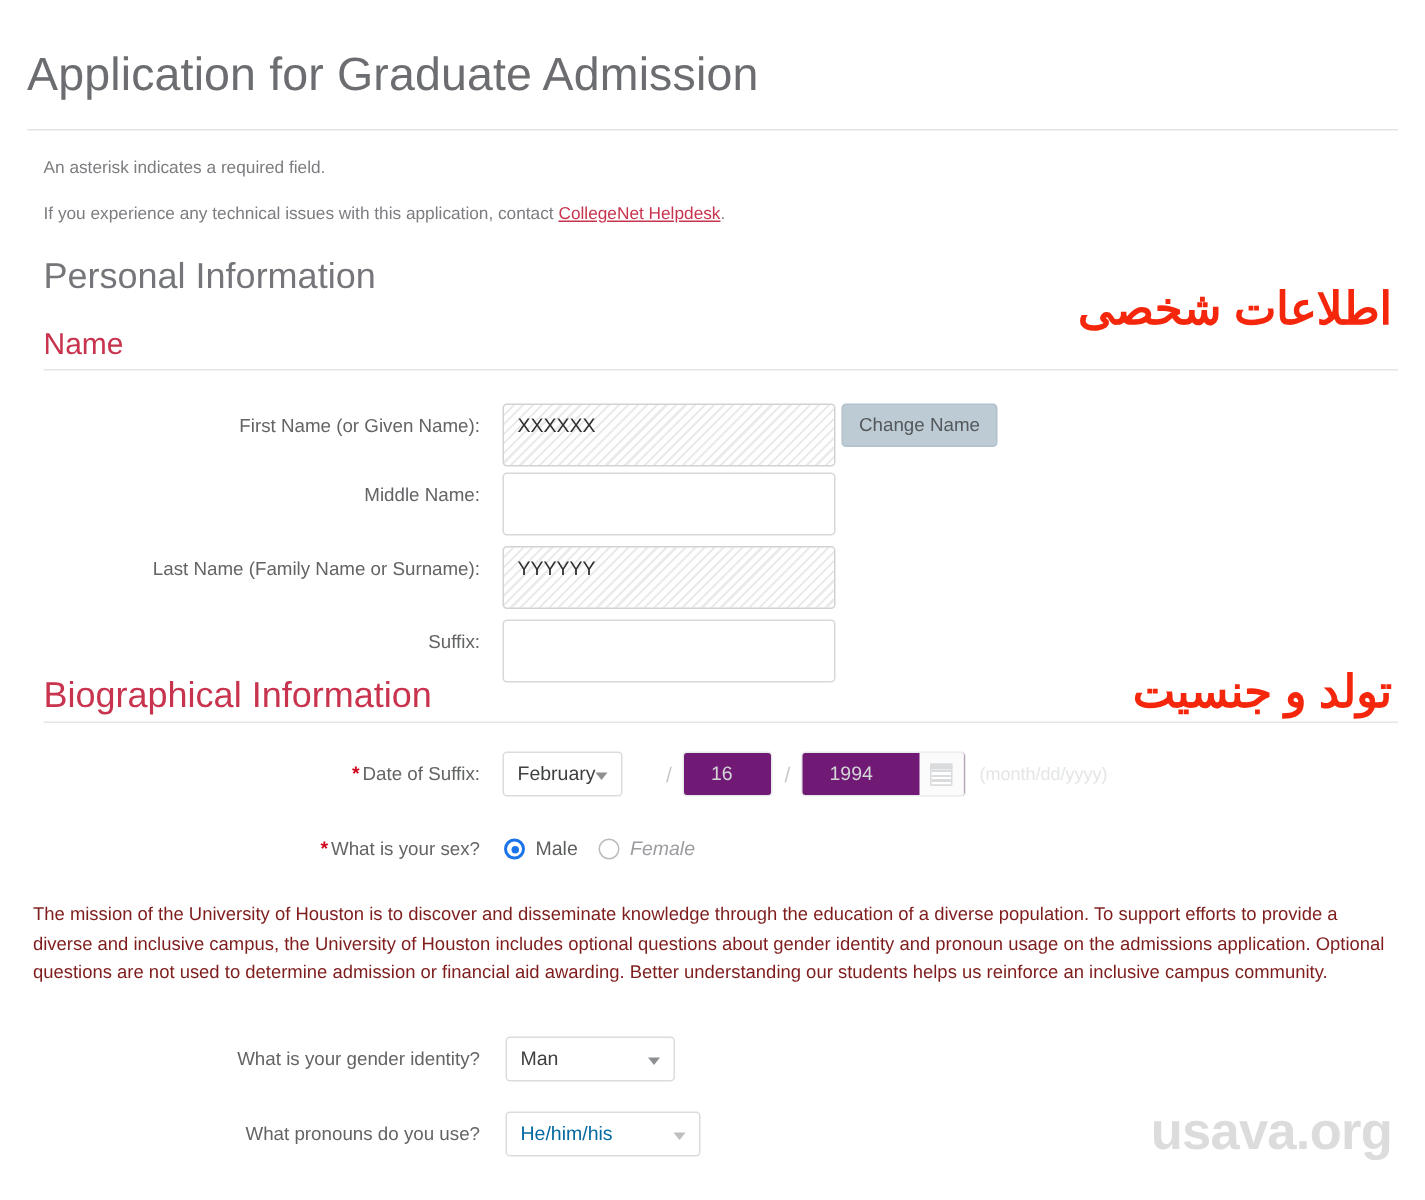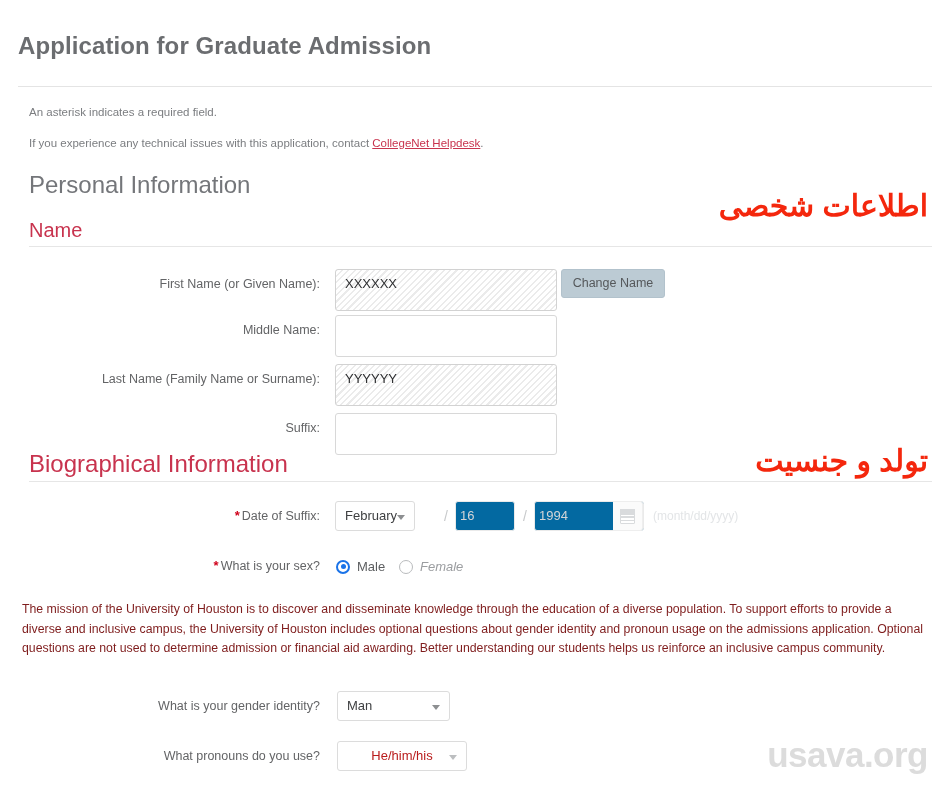--- a/index.html
+++ b/index.html
@@ -19,22 +19,22 @@
     position: relative;
     width: 950px;
     height: 800px;
   }
 
   
   .page-title {
     position: absolute;
     left: 18px;
     top: 32px;
-    font-size: 24px;
-    font-weight: 700;
+    font-size: 31px;
+    font-weight: 400;
     color: #6b6d70;
     letter-spacing: 0.1px;
     white-space: nowrap;
   }
   .title-rule {
     position: absolute;
     left: 18px;
     top: 86px;
     width: 914px;
     height: 1px;
@@ -153,21 +153,21 @@
     border-radius: 3px;
     background: #ffffff;
     height: 30px;
     font-size: 13px;
     line-height: 28px;
     padding: 0 9px;
     color: #3f4042;
     white-space: nowrap;
     cursor: pointer;
   }
-  .sel.muted { color: #b91c1c; text-align: center; }
+  .sel.muted { color: #0369a1; }
   .sel .caret {
     position: absolute;
     right: 9px;
     top: 13px;
     width: 0;
     height: 0;
     border-left: 4px solid transparent;
     border-right: 4px solid transparent;
     border-top: 5px solid #8d8f91;
   }
@@ -178,26 +178,26 @@
     position: absolute;
     font-size: 14px;
     color: #c7c9cb;
     line-height: 30px;
   }
   .dob-box {
     position: absolute;
     box-sizing: border-box;
     border: 1px solid #eaeaea;
     border-radius: 3px;
-    background: #0369a1;
+    background: #701a75;
     height: 30px;
     line-height: 28px;
     font-size: 13px;
     color: #d3d5d7;
-    padding: 0 4px;
+    padding: 0 18px;
     white-space: nowrap;
   }
   .cal-btn {
     position: absolute;
     box-sizing: border-box;
     width: 30px;
     height: 30px;
     border: 1px solid #eeeeee;
     border-left: none;
     border-radius: 0 3px 3px 0;

